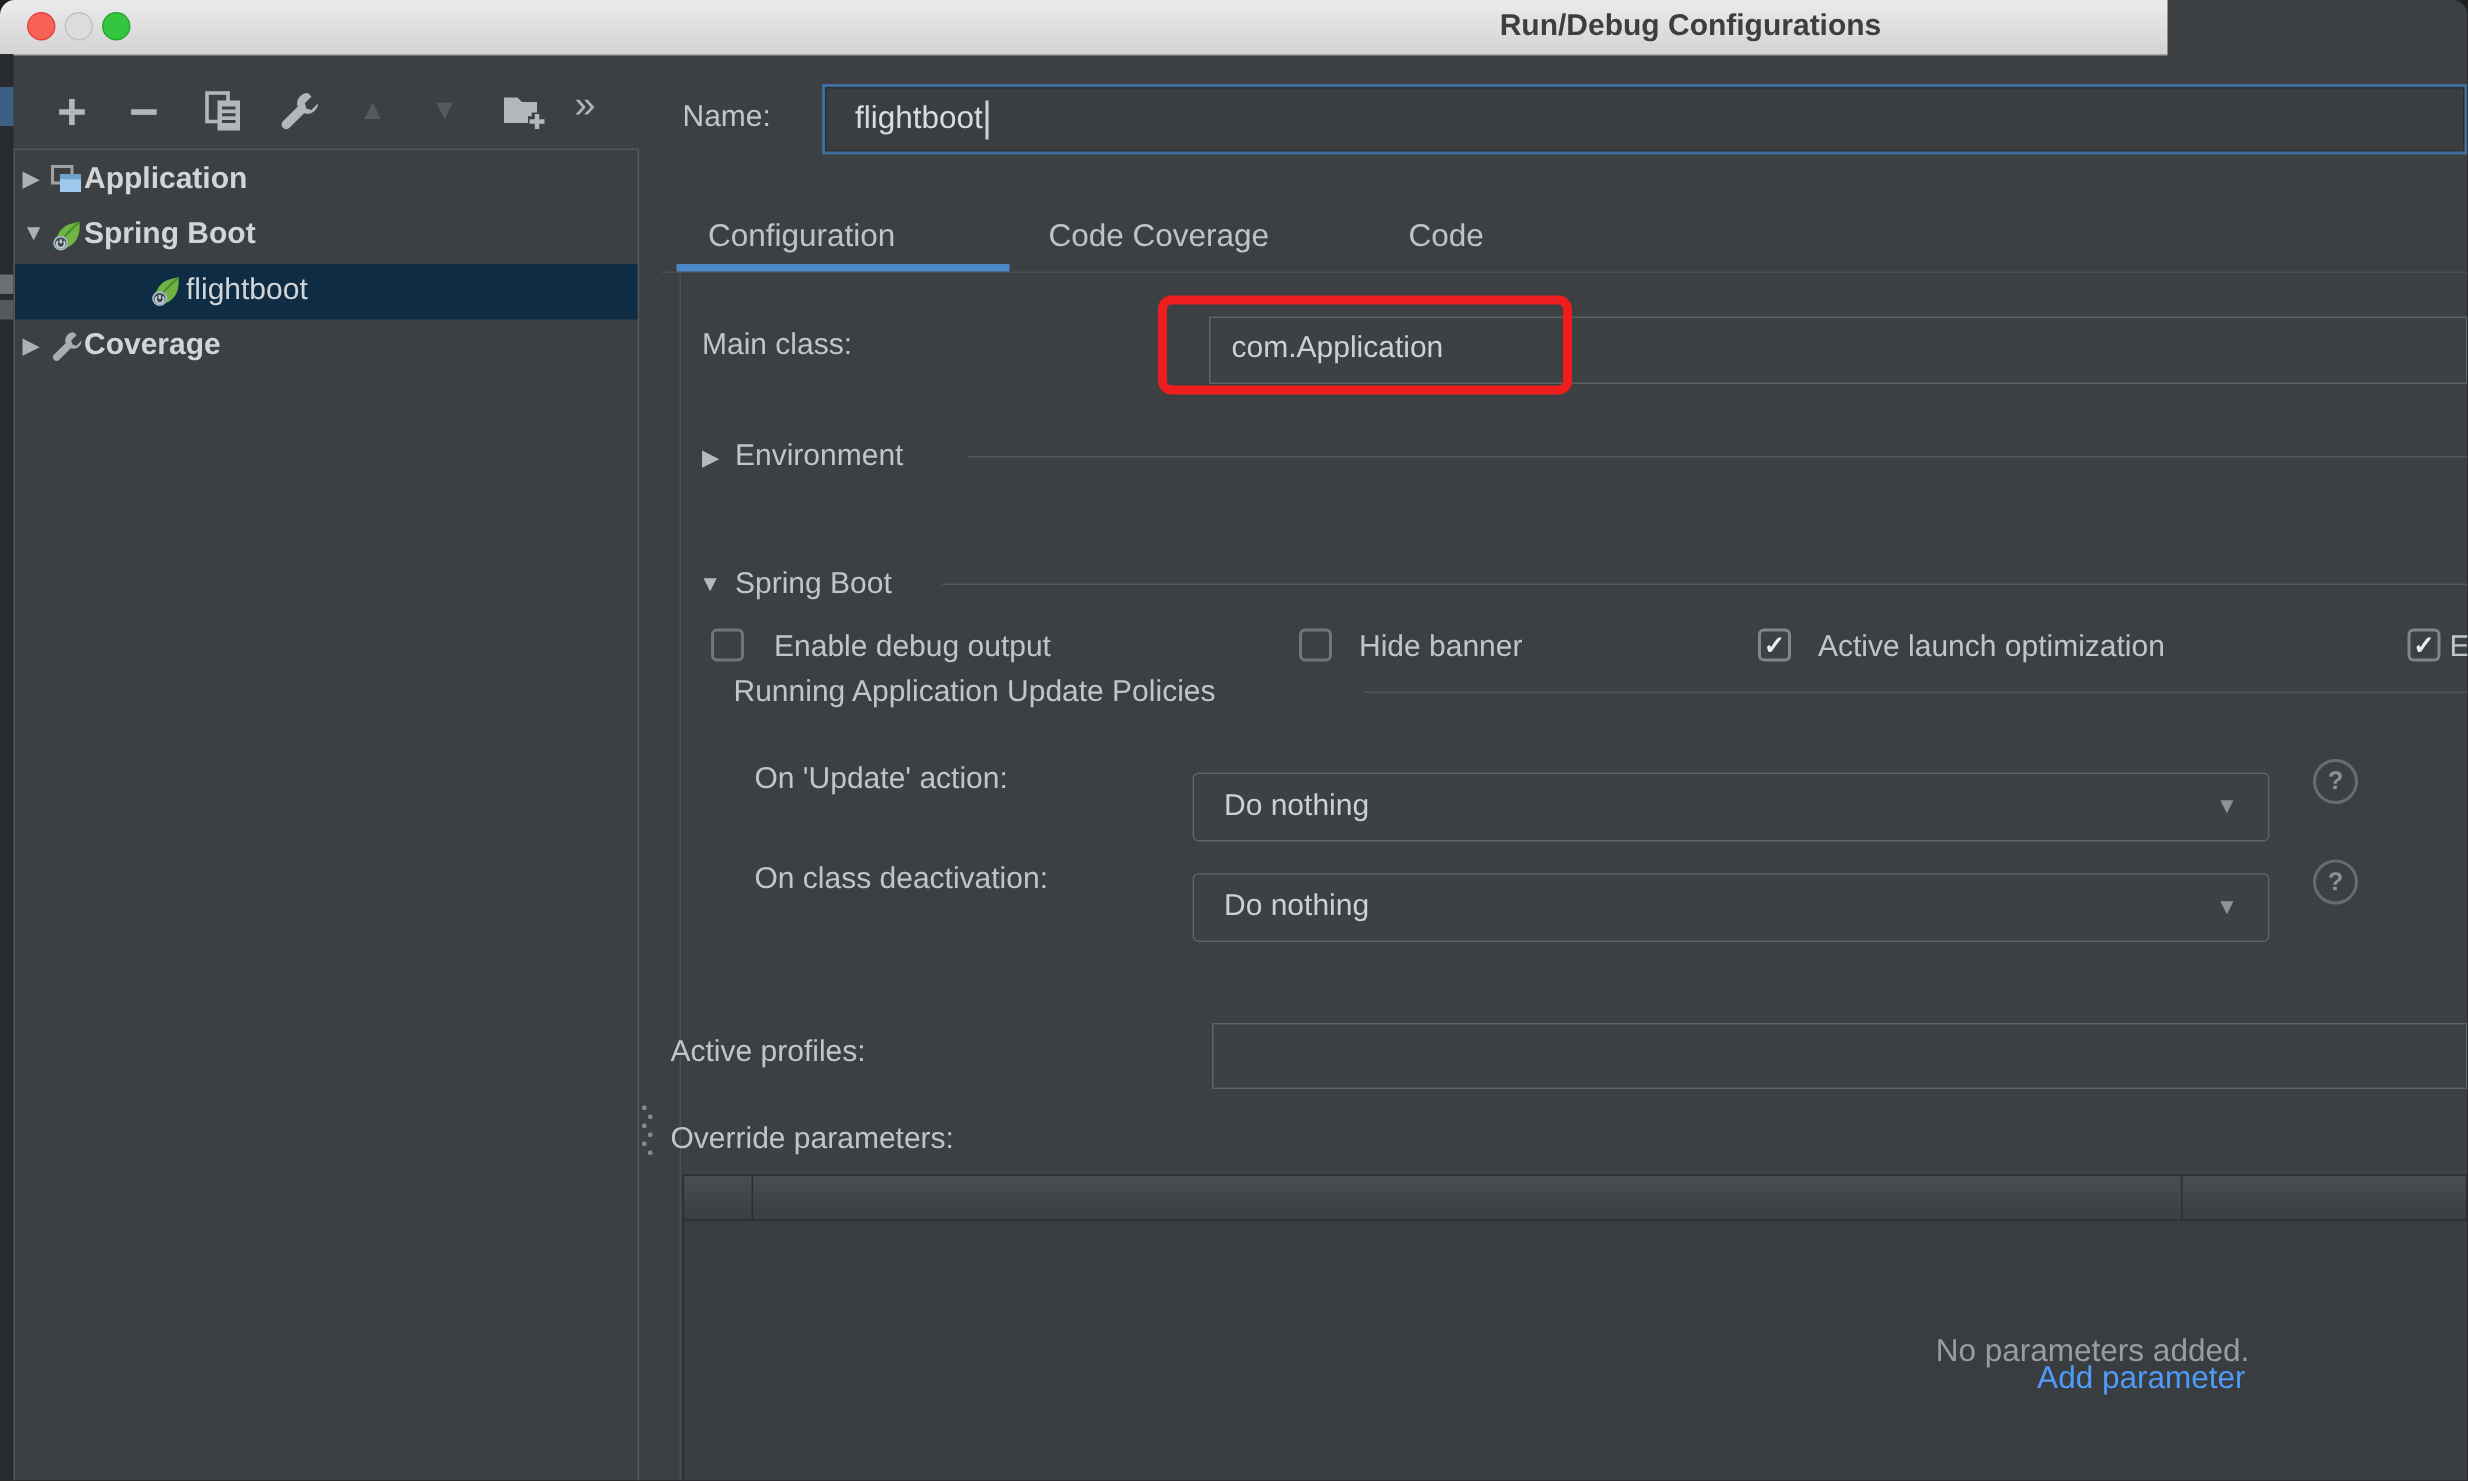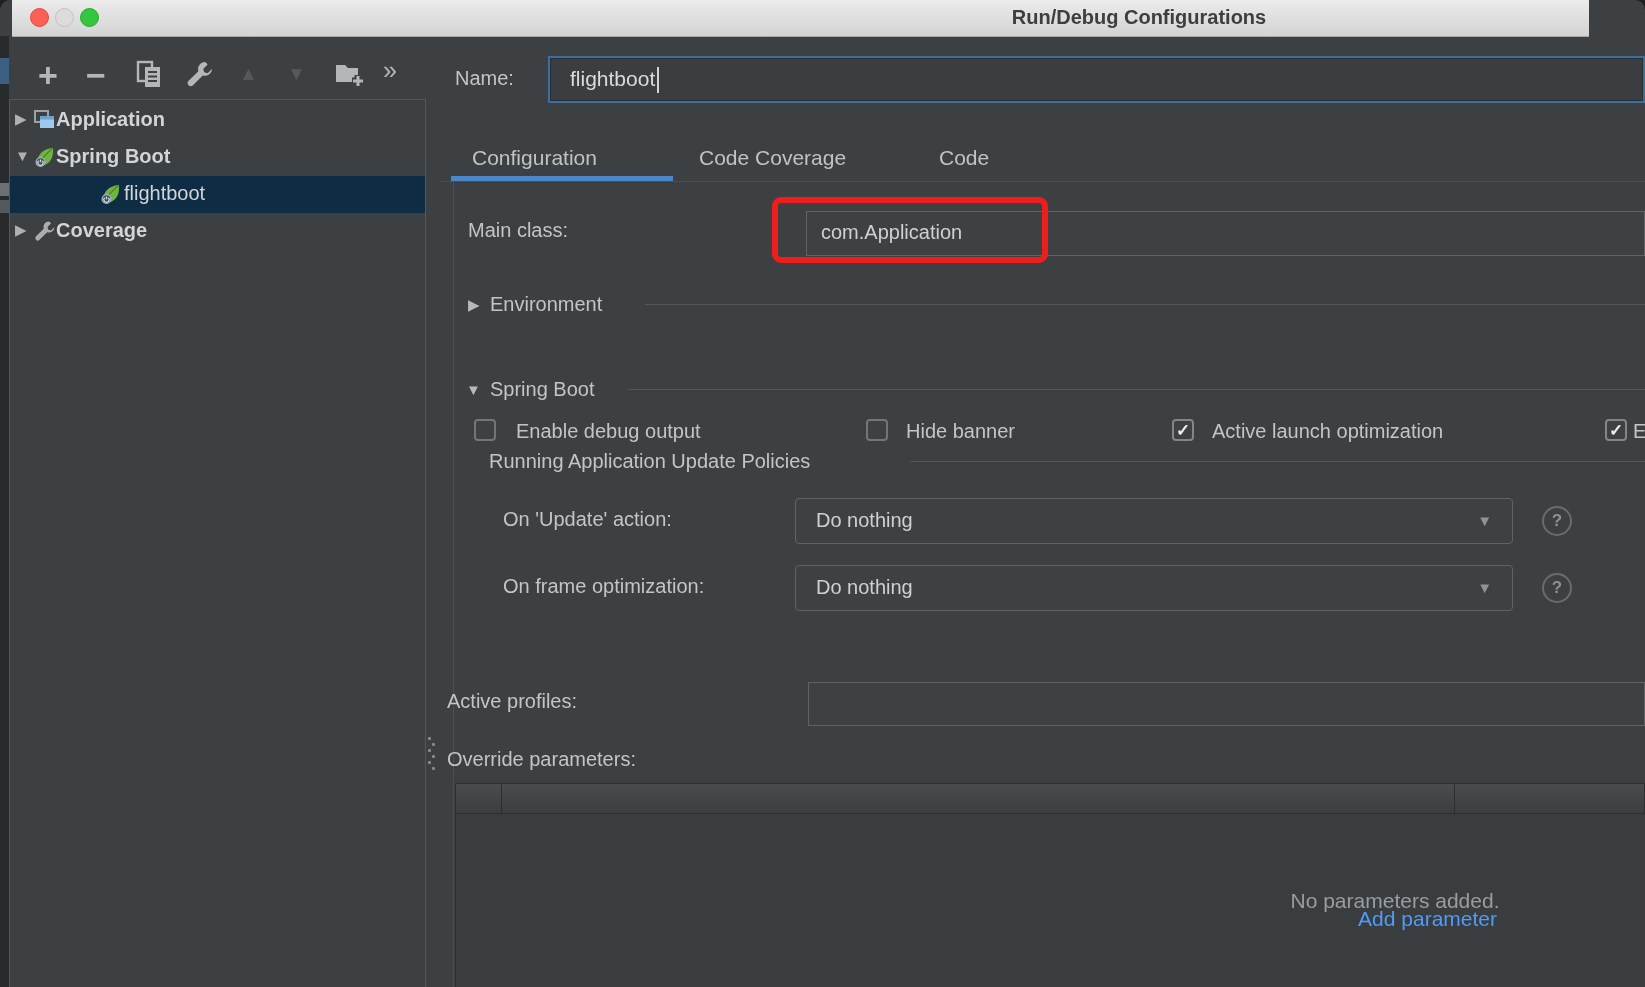--- a/index.html
+++ b/index.html
@@ -2,21 +2,21 @@
 <html><head>
 <meta charset="utf-8">
 <style>
   html,body{margin:0;padding:0;background:#1d1f21;}
   .screen{
     position:relative;width:1645px;height:987px;overflow:hidden;
     background:#3d4042;font-family:"Liberation Sans",sans-serif;
     border-radius:10px 10px 0 0;
   }
   
-  .titlebar{position:absolute;left:12px;top:0;width:1577px;height:36px;
+  .titlebar{position:absolute;left:0;top:0;width:1445px;height:36px;
     background:linear-gradient(#ecebeb,#d4d3d3);border-bottom:1px solid #a9a8a8;}
   .light{position:absolute;top:8px;width:17px;height:17px;border-radius:50%;}
   .light.red{left:18px;background:#f96157;border:1px solid #df4741;}
   .light.gray{left:43px;background:#dddcdb;border:1px solid #c3c2c1;}
   .light.green{left:68px;background:#32c73f;border:1px solid #27a832;}
   .win-title{position:absolute;left:977px;top:6px;width:300px;text-align:center;
     font-size:20px;font-weight:bold;color:#3e3e3e;}
   
   .leftstrip{position:absolute;left:0;top:36px;width:9px;height:951px;background:#282b2d;}
   .notch1{position:absolute;left:0;top:58px;width:9px;height:26px;background:#3c5f82;}
@@ -69,21 +69,21 @@
     border:6px solid #ee1e1e;border-radius:9px;box-sizing:border-box;z-index:6;pointer-events:none;}
   
   .sec-arrow{position:absolute;font-size:15px;color:#b7babc;}
   .sep{position:absolute;height:1px;background:#545759;}
   
   .cb{position:absolute;width:22px;height:22px;border:2px solid #72767a;border-radius:4px;
     box-sizing:border-box;background:#3e4143;text-align:center;}
   .cb .mark{font-size:17px;font-weight:bold;color:#eceeef;line-height:19px;}
   
   .dd{position:absolute;left:795px;width:718px;height:46px;border:1px solid #5f6365;
-    border-radius:4px;box-sizing:border-box;background:#3e4143;}
+    border-radius:4px;box-sizing:border-box;background:#3e4143;margin-top:17px;}
   .dd .val{position:absolute;left:20px;top:10px;font-size:20px;color:#ced1d3;}
   .dd .car{position:absolute;right:20px;top:13px;font-size:15px;color:#8f9395;}
   .help{position:absolute;left:1542px;width:30px;height:30px;border:2px solid #686c6e;
     border-radius:50%;box-sizing:border-box;text-align:center;}
   .help .q{font-size:17px;font-weight:bold;color:#8d9193;line-height:26px;}
   
   .profiles-field{position:absolute;left:808px;top:682px;width:837px;height:44px;
     border:1px solid #5f6365;box-sizing:border-box;background:#3e4143;}
   
   .tbl-header{position:absolute;left:455px;top:783px;width:1190px;height:31px;
@@ -239,21 +239,21 @@
 
   <span class="lbl" style="left:503px;top:508px;">On 'Update' action:</span>
   <div class="dd" style="top:498px;">
     <span class="val">Do nothing</span>
     <span class="car">▼</span>
   </div>
   <div class="help" style="top:506px;">
     <span class="q">?</span>
   </div>
 
-  <span class="lbl" style="left:503px;top:575px;">On frame optimization:</span>
+  <span class="lbl" style="left:503px;top:575px;">On class deactivation:</span>
   <div class="dd" style="top:565px;">
     <span class="val">Do nothing</span>
     <span class="car">▼</span>
   </div>
   <div class="help" style="top:573px;">
     <span class="q">?</span>
   </div>
 
   <span class="lbl" style="left:447px;top:690px;text-align:center;">Active profiles:</span>
   <div class="profiles-field" role="textbox">

